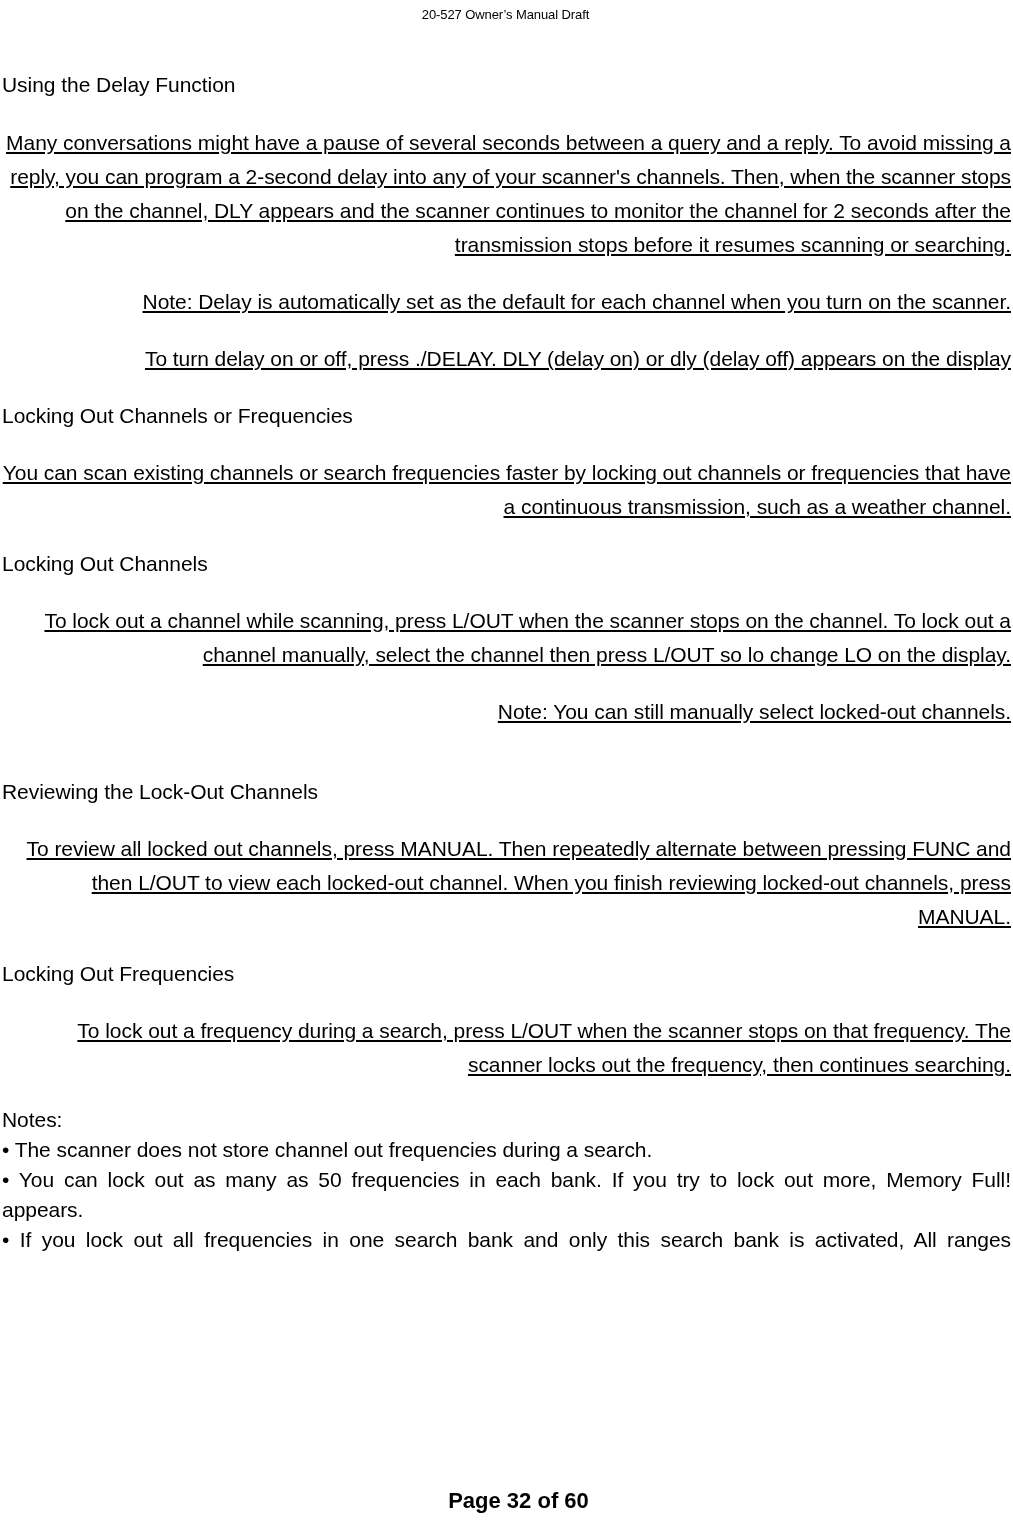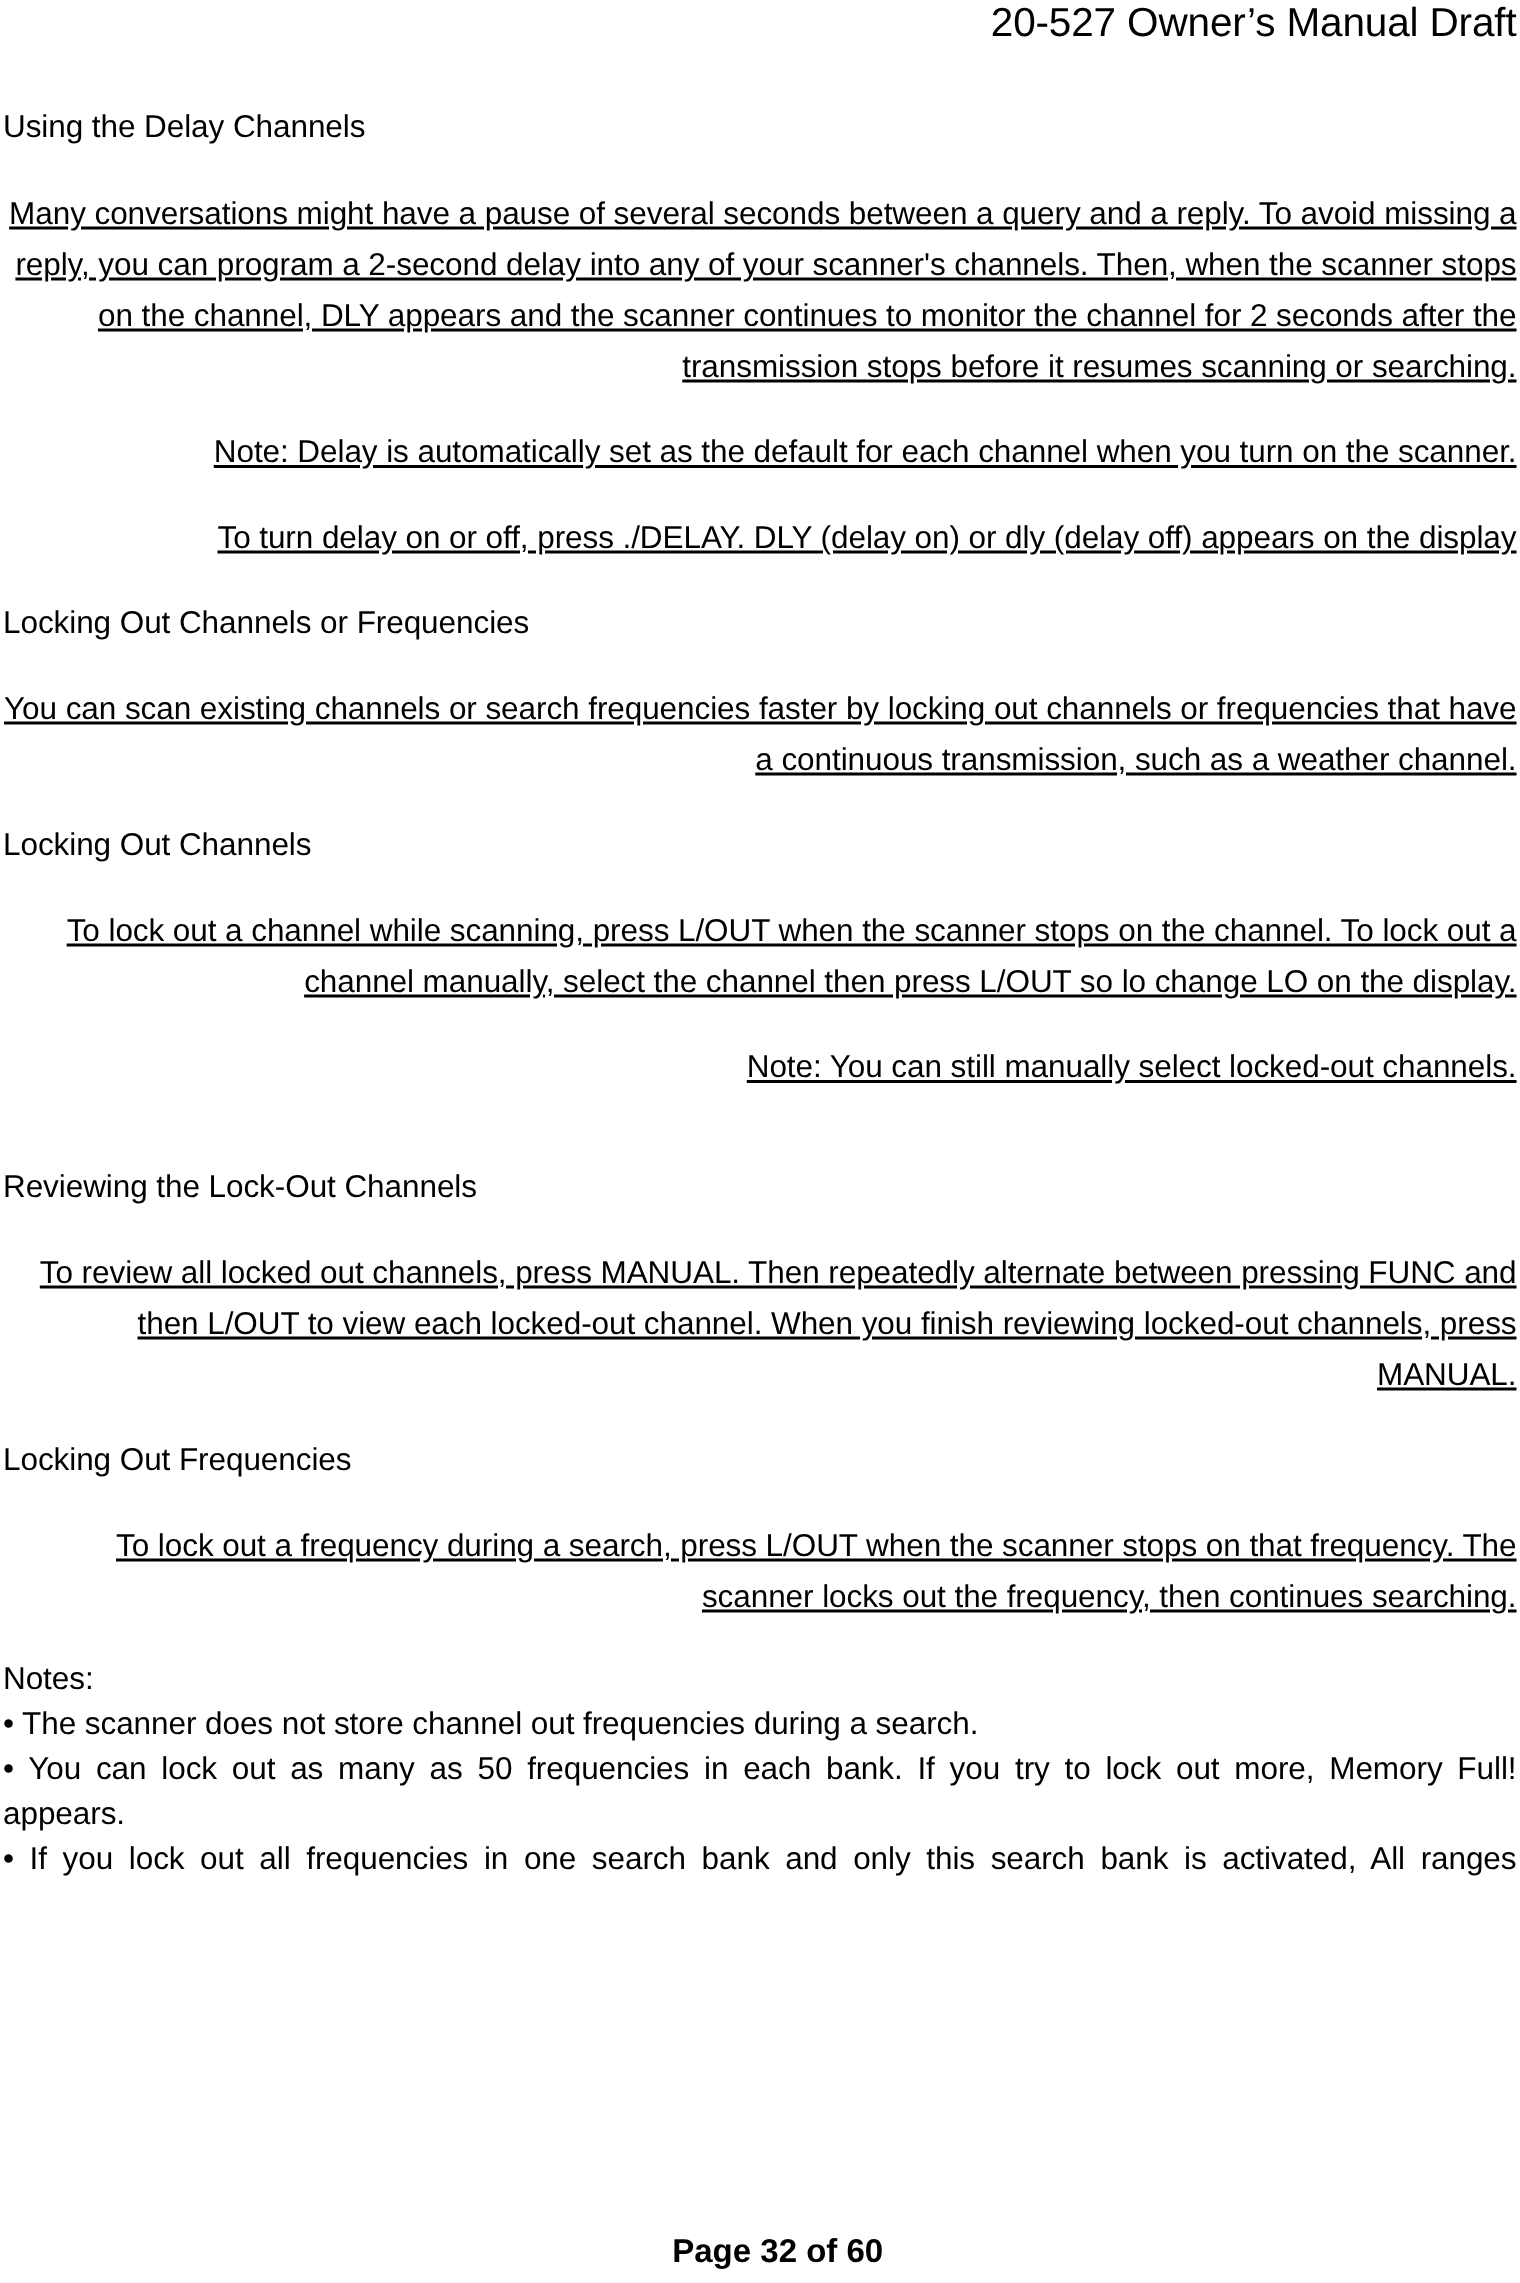--- a/index.html
+++ b/index.html
@@ -24,22 +24,22 @@
     height: 1522px;
     overflow: hidden;
   }
 
   
   .doc-header {
     position: absolute;
     left: 0;
     top: 2px;
     width: 1011px;
-    text-align: right;
-    font-size: 27px;
+    text-align: center;
+    font-size: 13px;
     line-height: 26px;
     letter-spacing: -0.1px;
     white-space: nowrap;
   }
 
   
   .body-flow {
     position: absolute;
     left: 2px;
     top: 68px;
@@ -103,21 +103,21 @@
 </style>
 </head>
 <body>
 
 <div class="page">
 
   <div class="doc-header">20-527 Owner’s Manual Draft</div>
 
   <div class="body-flow">
 
-    <div class="heading">Using the Delay Channels</div>
+    <div class="heading">Using the Delay Function</div>
 
     <div class="gap-md"></div>
 
     <div class="block">Many conversations might have a pause of several seconds between a query and a reply. To avoid missing a reply, you can program a 2-second delay into any of your scanner's channels. Then, when the scanner stops on the channel, DLY appears and the scanner continues to monitor the channel for 2 seconds after the transmission stops before it resumes scanning or searching.</div>
 
     <div class="gap-sm"></div>
 
     <div class="block">Note: Delay is automatically set as the default for each channel when you turn on the scanner.</div>
 
     <div class="gap-sm"></div>

